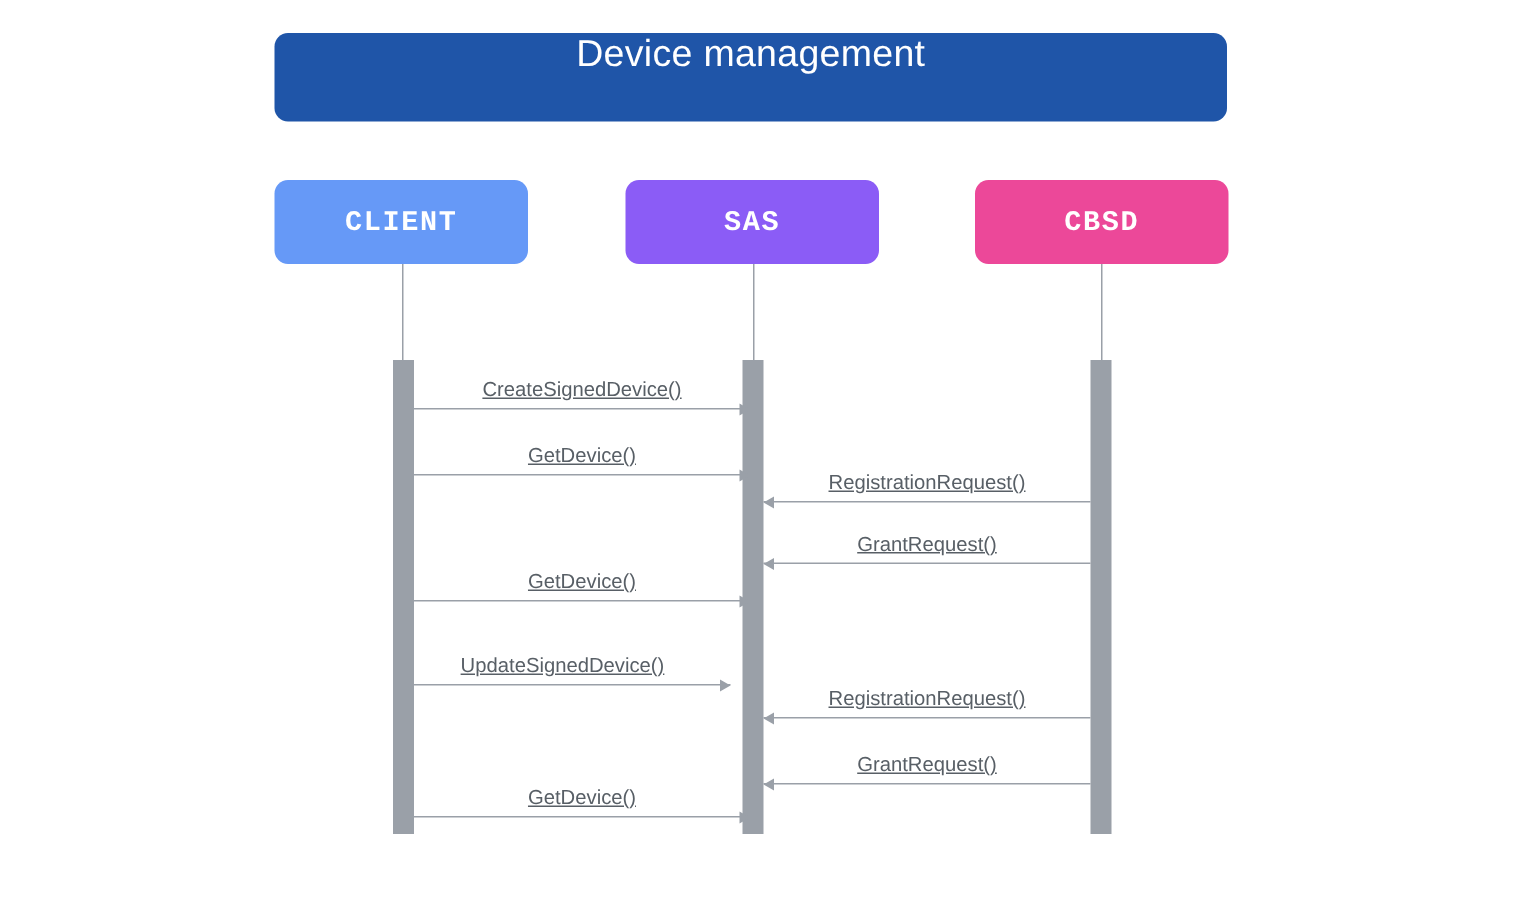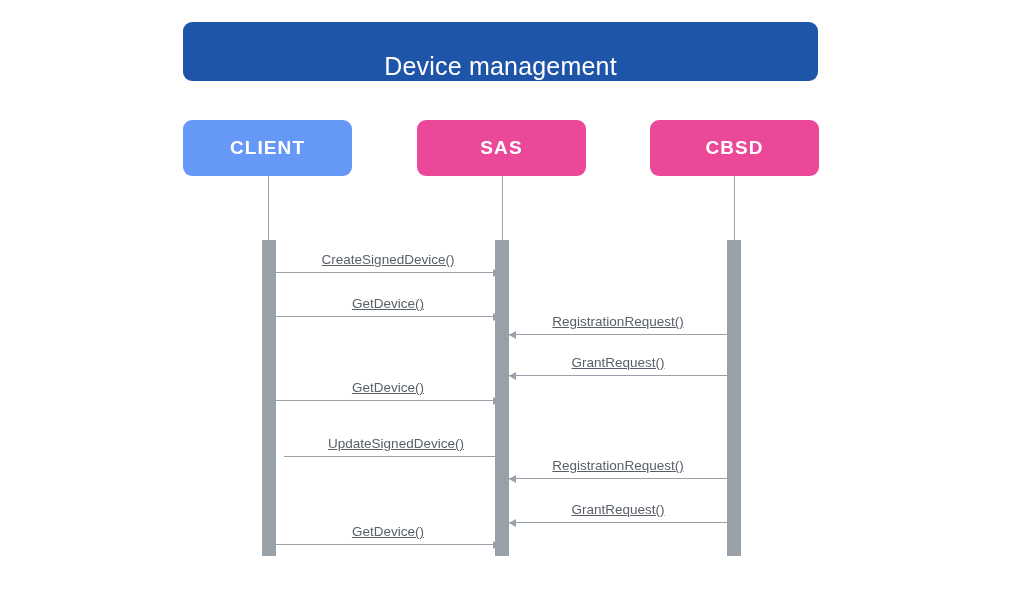--- a/index.html
+++ b/index.html
@@ -22,21 +22,21 @@
   
   .title-bar {
     position: absolute;
     left: 183px;
     top: 22px;
     width: 635px;
     height: 59px;
     border-radius: 9px;
     background: #1f55a8;
     display: flex;
-    align-items: flex-end;
+    align-items: flex-start;
     justify-content: center;
   }
   .title-text {
     color: #ffffff;
     font-size: 25px;
     font-weight: 400;
     letter-spacing: 0.2px;
   }
 
   
@@ -48,23 +48,24 @@
     border-radius: 9px;
     display: flex;
     align-items: center;
     justify-content: center;
   }
   .actor-label {
     color: #ffffff;
     font-size: 19px;
     font-weight: 700;
     letter-spacing: 1.1px;
+    font-family: Liberation Mono, monospace;
   }
   .actor-client { left: 183px; background: #6699f7; }
-  .actor-sas    { left: 417px; background: #ec4899; }
+  .actor-sas    { left: 417px; background: #8b5cf6; }
   .actor-cbsd   { left: 650px; background: #ec4899; }
 
   
   .lifeline {
     position: absolute;
     top: 176px;
     width: 1px;
     height: 64px;
     background: #9aa0a8;
   }
@@ -171,21 +172,21 @@
       <div class="message to-left" style="left: 509px; top: 375px; width: 218px;">
         <div class="line"></div>
         <div class="head"></div>
         <div class="msg-label">GrantRequest()</div>
       </div>
       <div class="message to-right" style="left: 276px; top: 400px; width: 224px;">
         <div class="line"></div>
         <div class="head"></div>
         <div class="msg-label">GetDevice()</div>
       </div>
-      <div class="message to-right" style="left: 284px; top: 456px; width: 224px;">
+      <div class="message to-right" style="left: 263px; top: 456px; width: 224px;">
         <div class="line"></div>
         <div class="head"></div>
         <div class="msg-label">UpdateSignedDevice()</div>
       </div>
       <div class="message to-left" style="left: 509px; top: 478px; width: 218px;">
         <div class="line"></div>
         <div class="head"></div>
         <div class="msg-label">RegistrationRequest()</div>
       </div>
       <div class="message to-left" style="left: 509px; top: 522px; width: 218px;">

